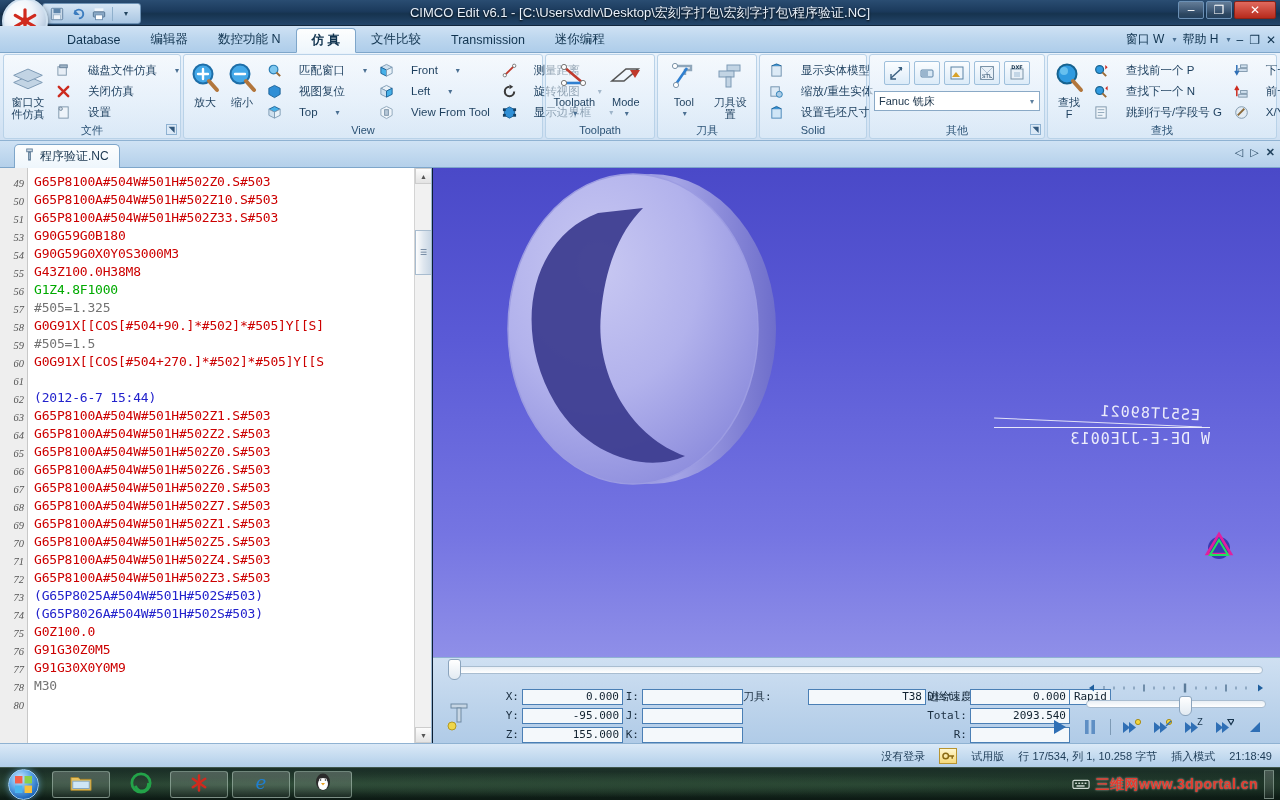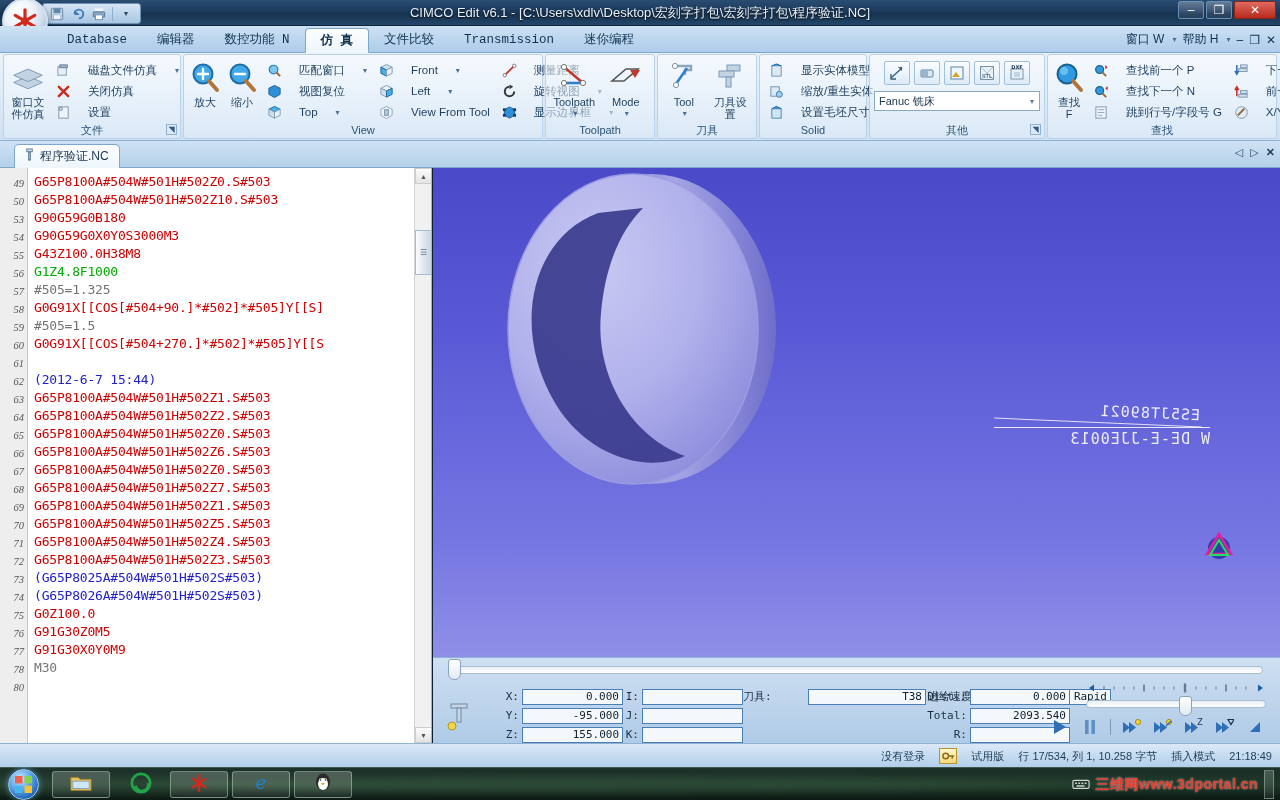--- a/index.html
+++ b/index.html
@@ -43,21 +43,21 @@
     border: 1px solid #6b90b5; border-radius: 2px;
   }
   .wbtn.close { background: linear-gradient(to bottom, #e06a5e, #b72a1c); border-color: #8e2317; width: 42px; }
 
   
   .menubar {
     position: absolute; left: 0; top: 26px; width: 1280px; height: 27px;
     background: linear-gradient(to bottom, #cfe2f4 0%, #bcd6ee 50%, #aecdea 100%);
     border-bottom: 1px solid #7ea6ca;
   }
-  .menu-items { position: absolute; left: 52px; top: 0; display: flex; height: 27px; align-items: stretch; font-family: Liberation Mono, monospace; }
+  .menu-items { position: absolute; left: 52px; top: 0; display: flex; height: 27px; align-items: stretch; }
   .menu-item {
     padding: 0 15px; display: flex; align-items: center; font-size: 12.5px; color: #10334f;
     white-space: nowrap;
   }
   .menu-item.active {
     background: linear-gradient(to bottom, #fdfefe, #eef6fc);
     border: 1px solid #7ea6ca; border-bottom: 1px solid #eef6fc;
     border-radius: 4px 4px 0 0; font-weight: bold; margin-top: 2px;
   }
   .menu-right { position: absolute; right: 4px; top: 0; height: 27px; display: flex; align-items: center; gap: 6px; }
@@ -755,20 +755,24 @@
   <div class="editor">
     <div class="gutter"></div>
     <div class="code-lines" id="code-lines">
         <div class="cl">
           <span class="num">49</span>
           <span class="txt c-red">G65P8100A#504W#501H#502Z0.S#503</span>
         </div>
         <div class="cl">
           <span class="num">50</span>
           <span class="txt c-red">G65P8100A#504W#501H#502Z10.S#503</span>
+        </div>
+        <div class="cl">
+          <span class="num">51</span>
+          <span class="txt c-red">G65P8100A#504W#501H#502Z33.S#503</span>
         </div>
         <div class="cl">
           <span class="num">53</span>
           <span class="txt c-red">G90G59G0B180</span>
         </div>
         <div class="cl">
           <span class="num">54</span>
           <span class="txt c-red">G90G59G0X0Y0S3000M3</span>
         </div>
         <div class="cl">

